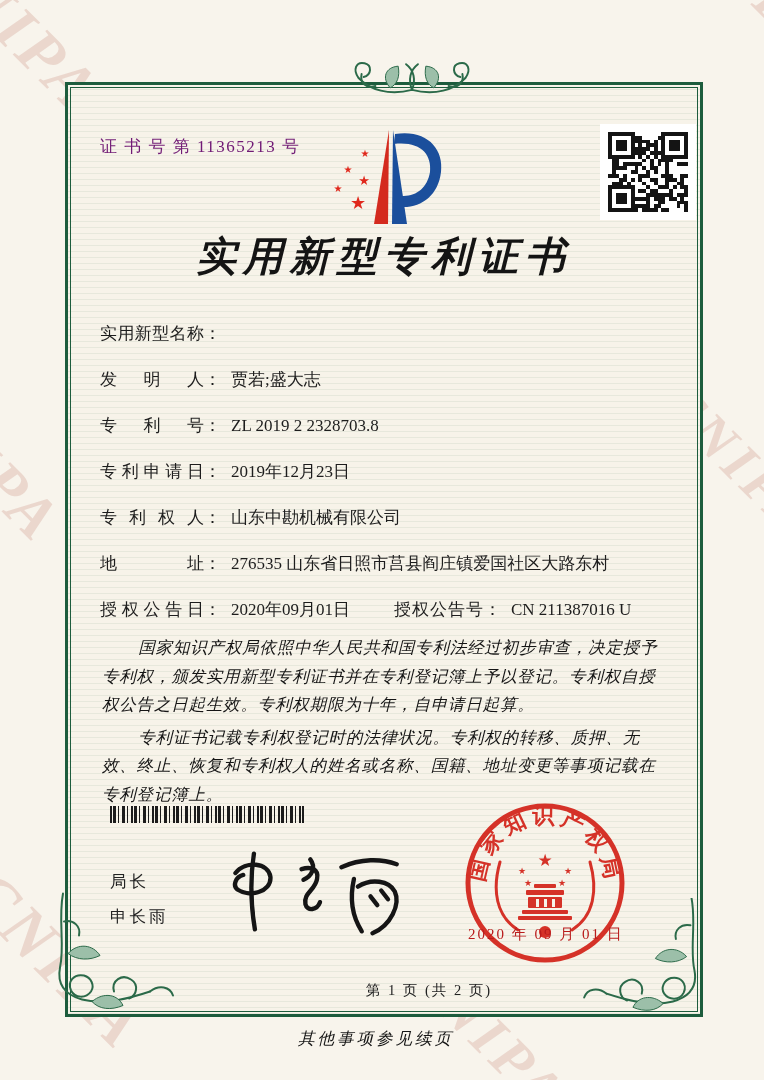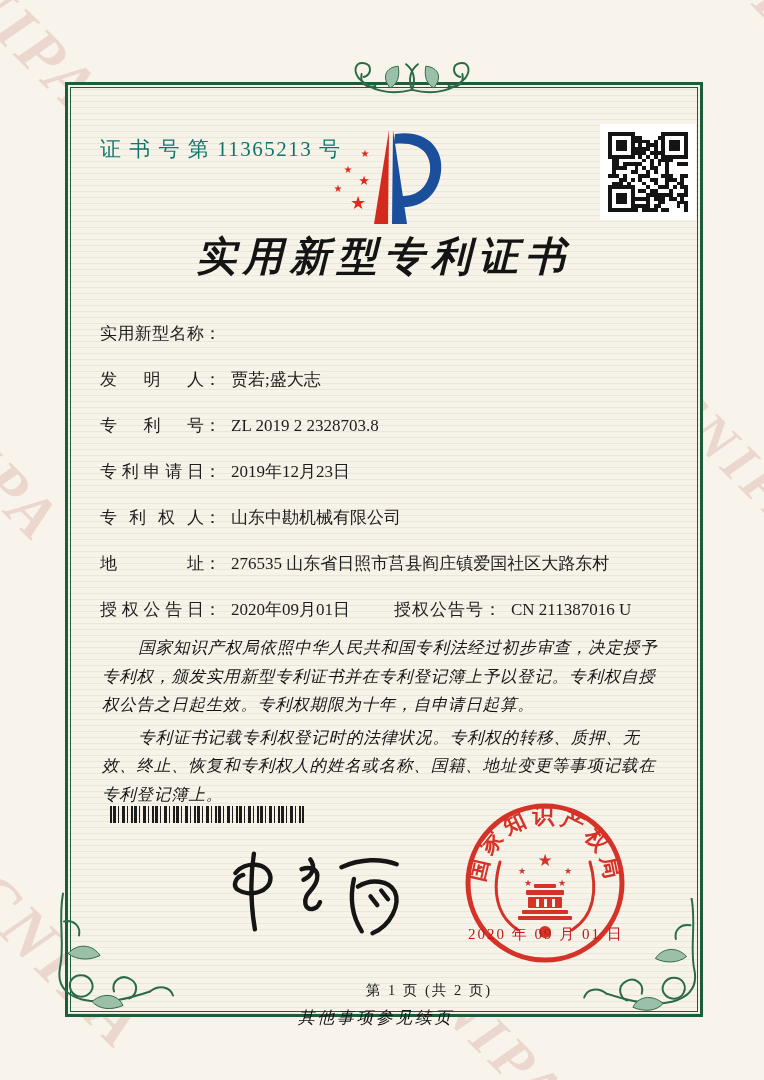--- a/index.html
+++ b/index.html
@@ -36,21 +36,21 @@
     content:"";position:absolute;inset:2px;border:1px solid #1d5c3d;
   }
   
   .orn{position:absolute;z-index:4;pointer-events:none;}
   .orn-top{left:328px;top:56px;width:168px;height:50px;}
   .orn-bl{left:50px;top:892px;width:150px;height:128px;}
   .orn-br{left:556px;top:898px;width:150px;height:122px;transform:scaleX(-1);}
   
   .cert-no{
     position:absolute;left:100px;top:135px;z-index:3;
-    font-size:21px;letter-spacing:1.5px;color:#0f766e;text-align:right;
+    font-size:17px;letter-spacing:1.5px;color:#701a75;text-align:right;
   }
   .logo{position:absolute;left:318px;top:124px;width:140px;height:110px;z-index:3;}
   .qr{
     position:absolute;left:600px;top:124px;width:96px;height:96px;z-index:3;
     background:#fff;display:flex;align-items:center;justify-content:center;
   }
   .qr-grid{
     width:80px;height:80px;display:grid;
     grid-template-columns:repeat(21,1fr);grid-template-rows:repeat(21,1fr);
   }
@@ -95,21 +95,21 @@
   .seal-date{
     position:absolute;left:468px;top:925px;width:166px;z-index:6;
     font-size:15px;letter-spacing:2px;color:#b91c1c;white-space:nowrap;
   }
   
   .page-num{
     position:absolute;left:65px;top:981px;width:728px;z-index:3;
     text-align:center;font-size:14.5px;letter-spacing:2px;color:#222;
   }
   .cont-note{
-    position:absolute;left:0;top:1007px;width:752px;z-index:3;
+    position:absolute;left:0;top:1028px;width:752px;z-index:3;
     text-align:center;font-style:italic;font-size:16.5px;letter-spacing:3px;color:#151515;
   }
 </style>
 </head>
 <body>
 
 <div class="page">
 
   <span class="wm wm-1">CNIPA</span>
   <span class="wm wm-2">CNIPA</span>
@@ -667,20 +667,24 @@
     </div>
   </div>
 
   <div class="body-text">
     <p>国家知识产权局依照中华人民共和国专利法经过初步审查，决定授予专利权，颁发实用新型专利证书并在专利登记簿上予以登记。专利权自授权公告之日起生效。专利权期限为十年，自申请日起算。</p>
     <p>专利证书记载专利权登记时的法律状况。专利权的转移、质押、无效、终止、恢复和专利权人的姓名或名称、国籍、地址变更等事项记载在专利登记簿上。</p>
   </div>
 
   <div class="barcode"></div>
 
+  <div class="director">
+    <div>局长</div>
+    <div>申长雨</div>
+  </div>
 
   <svg class="signature" viewBox="0 0 195 105">
     <g fill="none" stroke="#151515" stroke-width="4.5" stroke-linecap="round" stroke-linejoin="round">
       <path d="M30,14 C26,40 27,68 31,92"></path>
       <path d="M11,34 C21,21 45,23 47,38 C48,54 25,59 13,51 C8,47 11,38 19,36"></path>
       <path d="M88,20 c6,8 2,17 -7,21"></path>
       <path d="M79,30 c10,-3 18,0 16,10 c-2,12 -14,14 -12,26 c2,8 12,6 15,-2"></path>
       <path d="M120,28 c20,-9 41,-9 57,-3"></path>
       <path d="M133,40 C128,62 132,80 141,94"></path>
       <path d="M137,48 C151,39 169,42 175,53 C181,66 171,88 152,96"></path>

